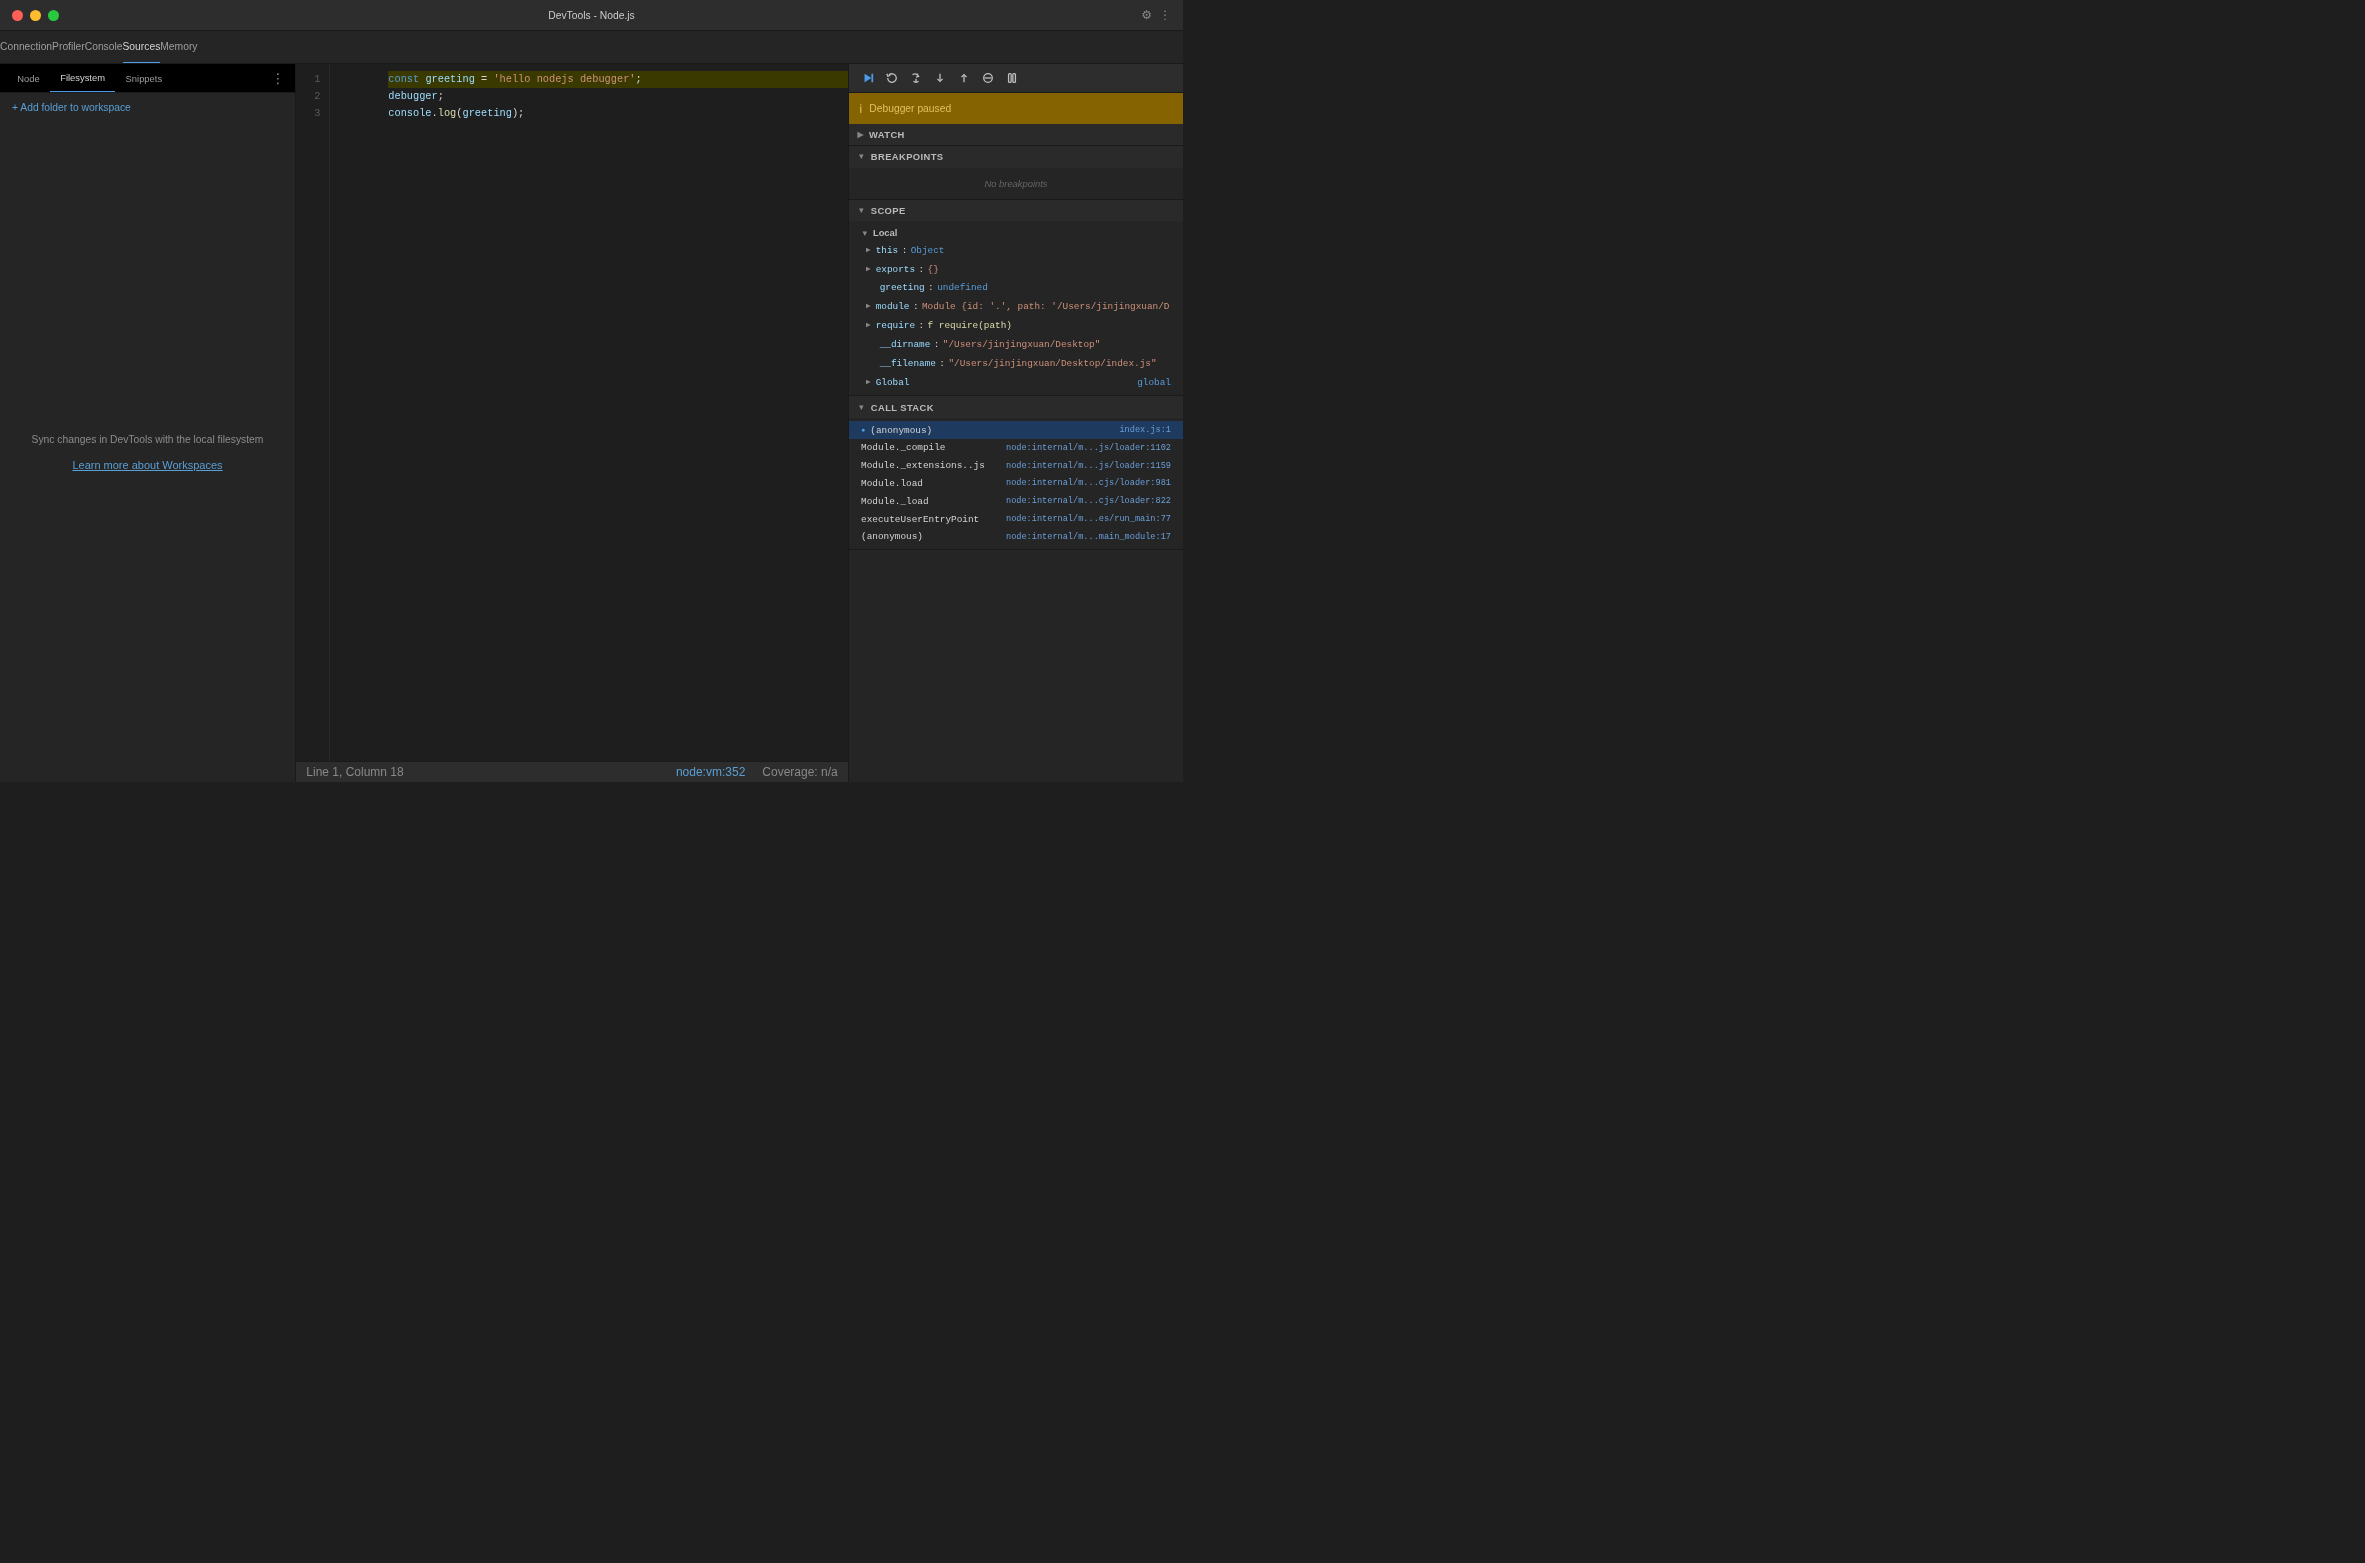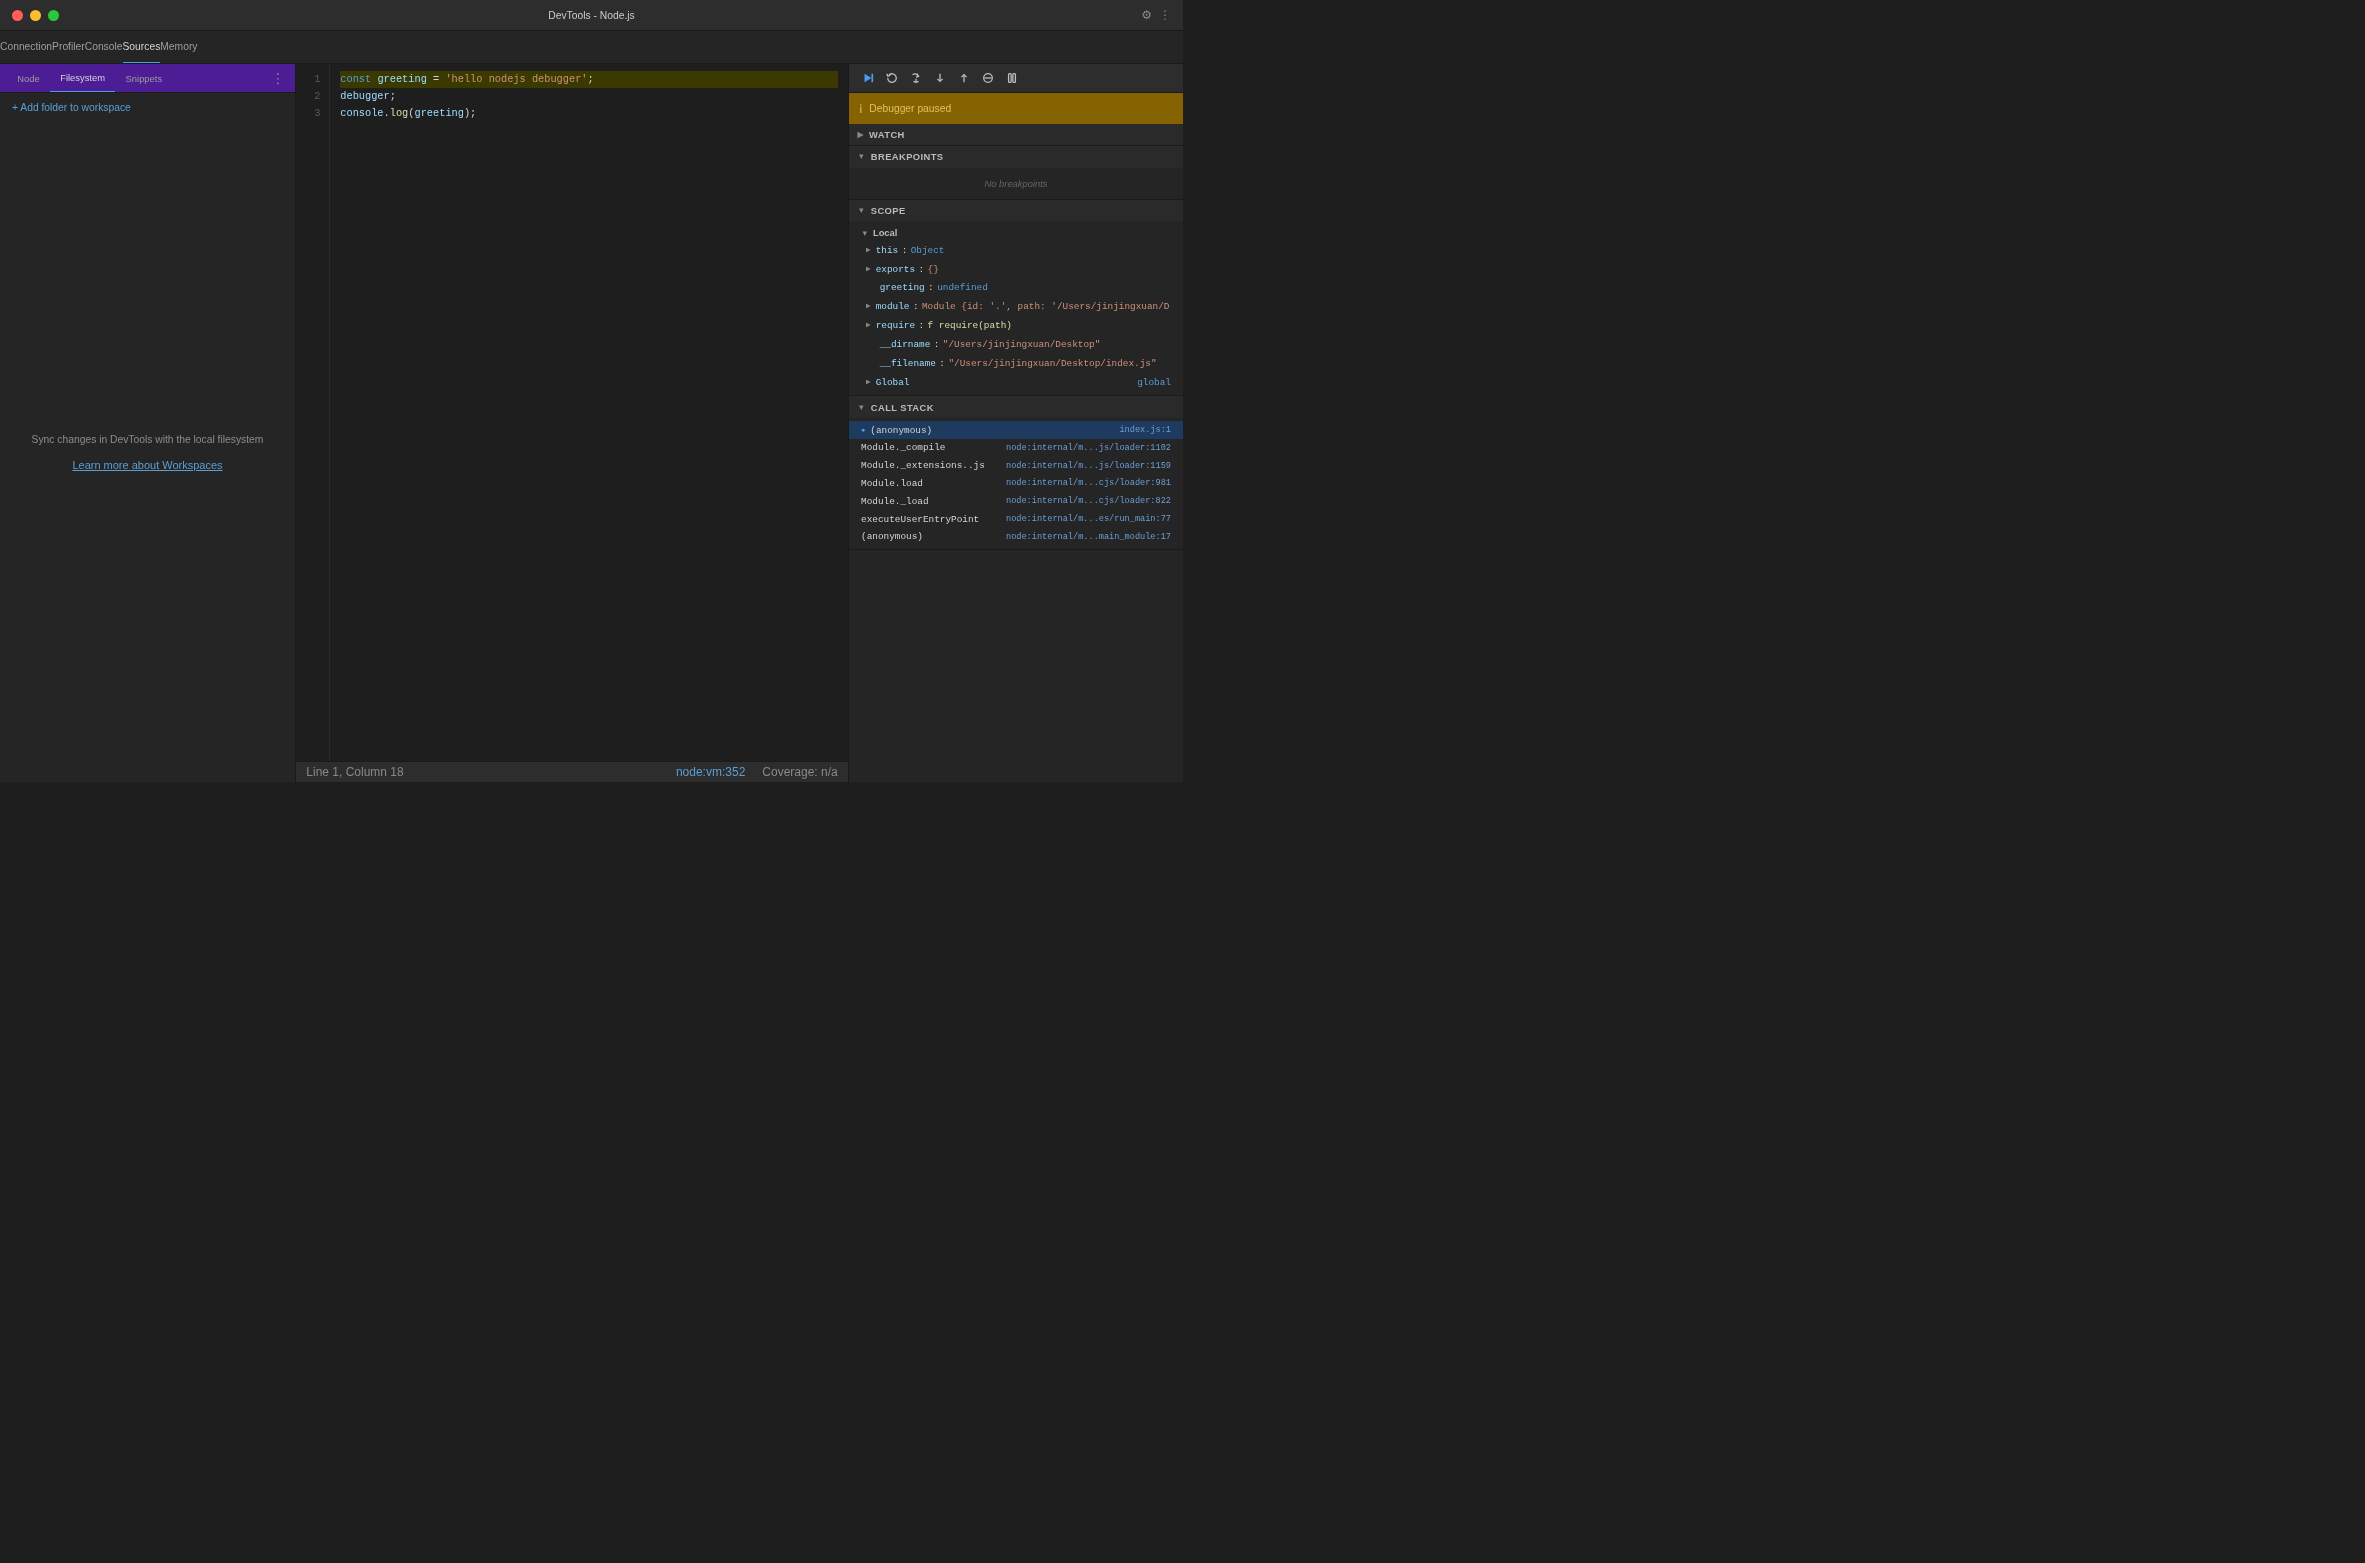--- a/index.html
+++ b/index.html
@@ -91,21 +91,21 @@
       background: #252526;
       display: flex;
       flex-direction: column;
       border-right: 0.9px solid #1a1a1a;
       flex-shrink: 0;
     }
     .left-panel-tabs {
       display: flex;
       align-items: center;
       height: 29px;
-      background: #4c1d95;
+      background: #000000;
       border-bottom: 0.9px solid #1a1a1a;
       padding: 0 6.9px;
     }
     .panel-tab {
       padding: 0 10.3px;
       height: 100%;
       display: flex;
       align-items: center;
       cursor: pointer;
       color: #9d9d9d;
@@ -215,20 +215,21 @@
       font-family: 'Menlo', 'Monaco', 'Courier New', monospace;
       font-size: 10.3px;
       line-height: 17px;
       overflow: auto;
     }
     .code-line {
       height: 17px;
       white-space: pre;
       display: flex;
       align-items: center;
+      margin-left: 48px;
     }
     .code-line.highlighted {
       background: #3a3a00;
       width: 100%;
       display: block;
       padding-left: 0;
     }
     .kw { color: #569cd6; }
     .str { color: #ce9178; }
     .fn { color: #dcdcaa; }

